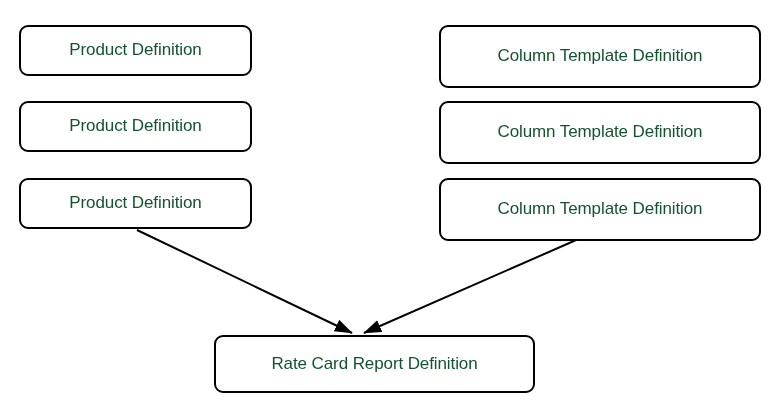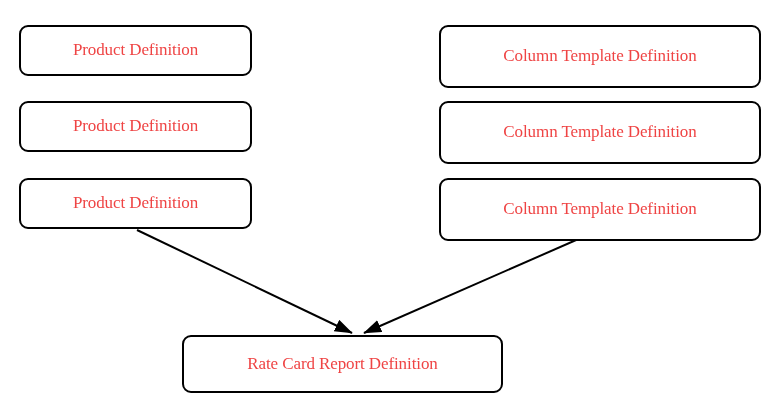--- a/index.html
+++ b/index.html
@@ -32,24 +32,24 @@
     box-sizing: border-box;
     background: #ffffff;
     border: 2px solid #000000;
     border-radius: 9px;
     display: flex;
     align-items: center;
     justify-content: center;
     z-index: 2;
   }
   .node-label {
-    font-family: Liberation Serif, serif;
+    font-family: Liberation Sans, sans-serif;
     font-size: 17px;
     line-height: 1.1;
-    color: #ef4444;
+    color: #14532d;
     letter-spacing: -0.1px;
     white-space: nowrap;
   }
   
   .node-product {
     left: 19px;
     width: 233px;
     height: 51px;
   }
   .node-product.row-1 { top: 25px; }
@@ -59,21 +59,21 @@
   .node-coltpl {
     left: 439px;
     width: 322px;
     height: 63px;
   }
   .node-coltpl.row-1 { top: 25px; }
   .node-coltpl.row-2 { top: 101px; }
   .node-coltpl.row-3 { top: 178px; }
   
   .node-target {
-    left: 182px;
+    left: 214px;
     top: 335px;
     width: 321px;
     height: 58px;
   }
 </style>
 </head>
 <body>
 
 <div id="diagram-canvas">
 

